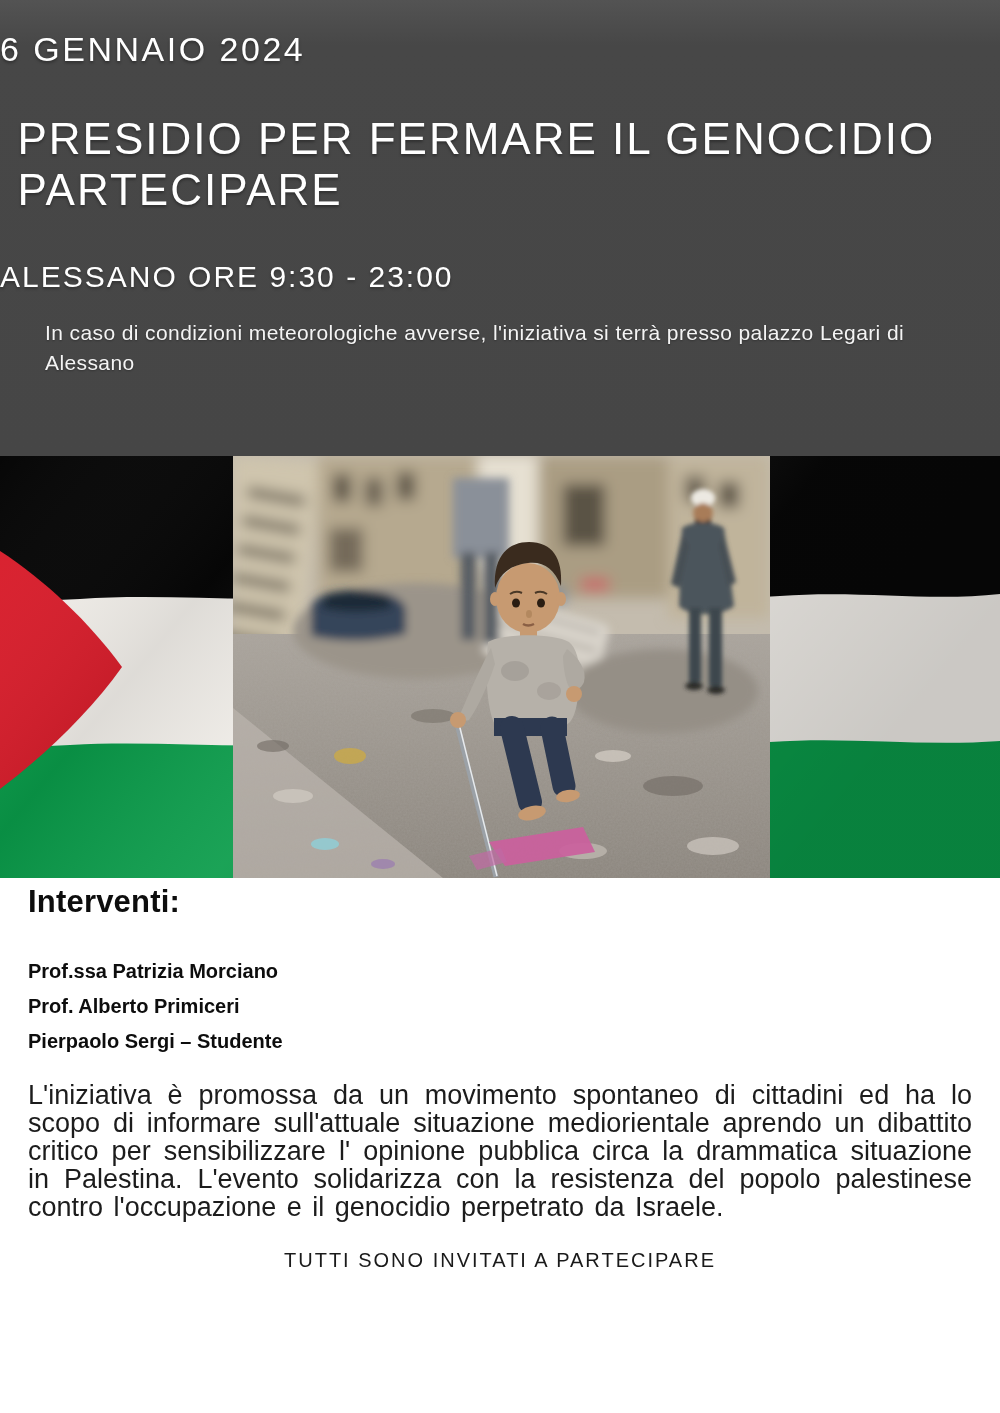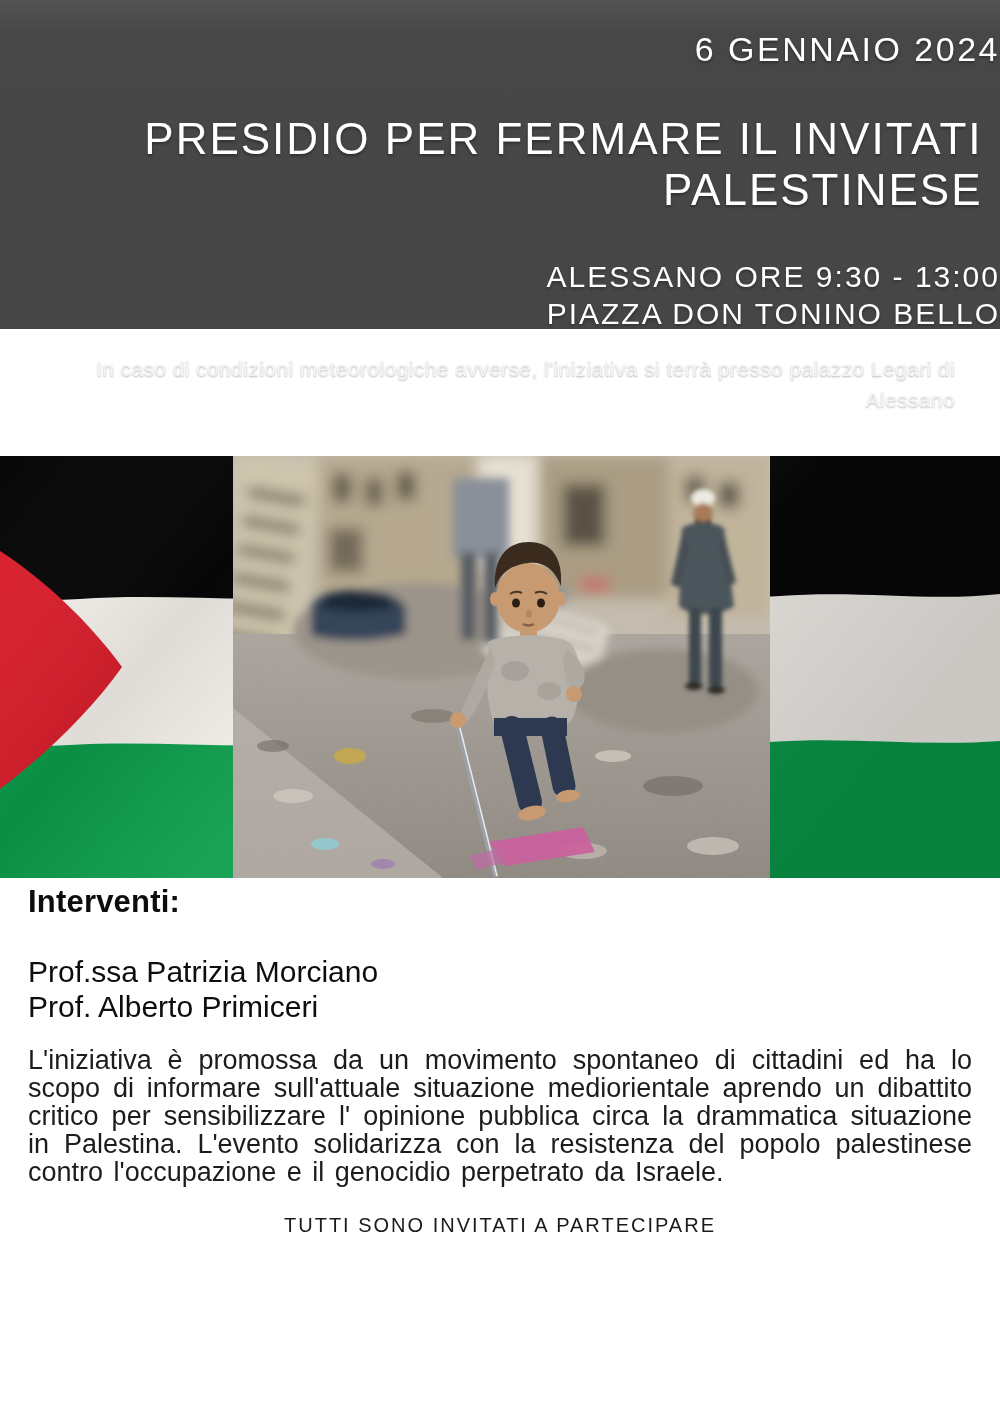--- a/index.html
+++ b/index.html
@@ -12,24 +12,24 @@
     background: #ffffff;
     font-family: "Liberation Sans", sans-serif;
     overflow: hidden;
   }
 
   
   .header {
     position: absolute;
     top: 0; left: 0;
     width: 1000px;
-    height: 329px;
+    height: 456px;
     background: linear-gradient(180deg, #535353 0%, #474747 10%, #464646 100%);
     color: #ffffff;
-    text-align: right;
+    text-align: left;
   }
   .header .date {
     padding-top: 30px;
     font-size: 34px;
     letter-spacing: 2.5px;
     font-weight: 400;
     text-shadow: 0 2px 3px rgba(0,0,0,0.35);
   }
   .header .title {
     margin: 44px auto 0 auto;
@@ -89,22 +89,22 @@
     font-weight: bold;
     letter-spacing: 0.2px;
   }
   .speakers-list {
     margin-top: 34px;
     width: 900px;
     list-style: none;
     padding: 0;
   }
   .speakers-list li {
-    font-size: 30px;
-    font-weight: normal;
+    font-size: 20px;
+    font-weight: bold;
     line-height: 35px;
   }
   .description {
     margin-top: 22px;
     width: 944px;
     font-size: 27px;
     line-height: 28px;
     text-align: justify;
     word-spacing: 3px;
     color: #1c1c1c;
@@ -117,24 +117,23 @@
     color: #1a1a1a;
   }
 </style>
 </head>
 <body>
 
 <div class="poster">
 
   <div class="header">
     <div class="date">6 GENNAIO 2024</div>
-    <div class="title">PRESIDIO PER FERMARE IL INVITATI PALESTINESE</div>
+    <div class="title">PRESIDIO PER FERMARE IL GENOCIDIO PARTECIPARE</div>
     <div class="location">
-      <div>ALESSANO ORE 9:30 - 13:00</div>
-      <div>PIAZZA DON TONINO BELLO</div>
+      <div>ALESSANO ORE 9:30 - 23:00</div>
     </div>
     <div class="weather">In caso di condizioni meteorologiche avverse, l'iniziativa si terrà presso palazzo Legari di Alessano</div>
   </div>
 
   <div class="flag-band">
     <svg class="flag" width="1000" height="422" viewBox="0 0 1000 422">
       <defs>
         <linearGradient id="sheen" x1="0" y1="0" x2="1" y2="0.35">
           <stop offset="0" stop-color="#ffffff" stop-opacity="0"></stop>
           <stop offset="0.28" stop-color="#000000" stop-opacity="0.09"></stop>
@@ -279,18 +278,19 @@
         </g>
       </svg>
     </div>
   </div>
 
   <div class="body-section">
     <div class="speakers-heading">Interventi:</div>
     <ul class="speakers-list">
       <li>Prof.ssa Patrizia Morciano</li>
       <li>Prof. Alberto Primiceri</li>
+      <li>Pierpaolo Sergi – Studente</li>
     </ul>
     <p class="description">L'iniziativa è promossa da un movimento spontaneo di cittadini ed ha lo scopo di informare sull'attuale situazione mediorientale aprendo un dibattito critico per sensibilizzare l' opinione pubblica circa la drammatica situazione in Palestina. L'evento solidarizza con la resistenza del popolo palestinese contro l'occupazione e il genocidio perpetrato da Israele.</p>
     <div class="invite">TUTTI SONO INVITATI A PARTECIPARE</div>
   </div>
 
 </div>
 
 </body></html>

